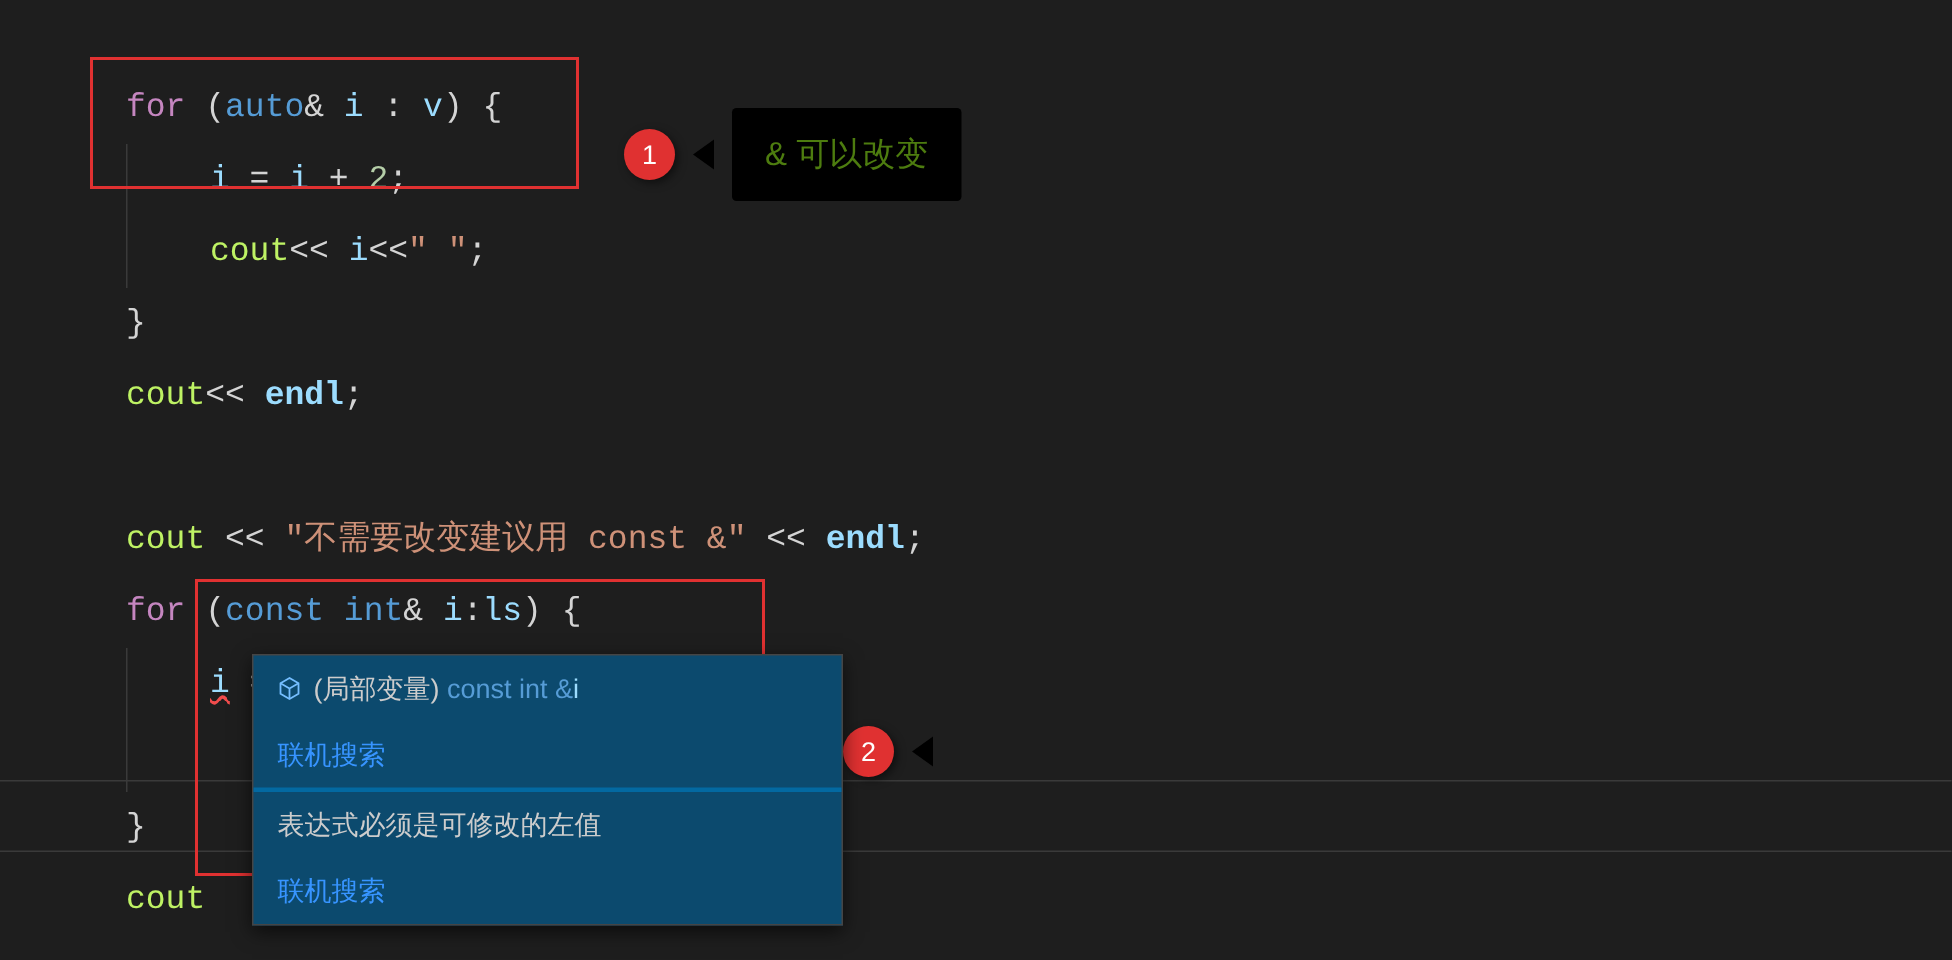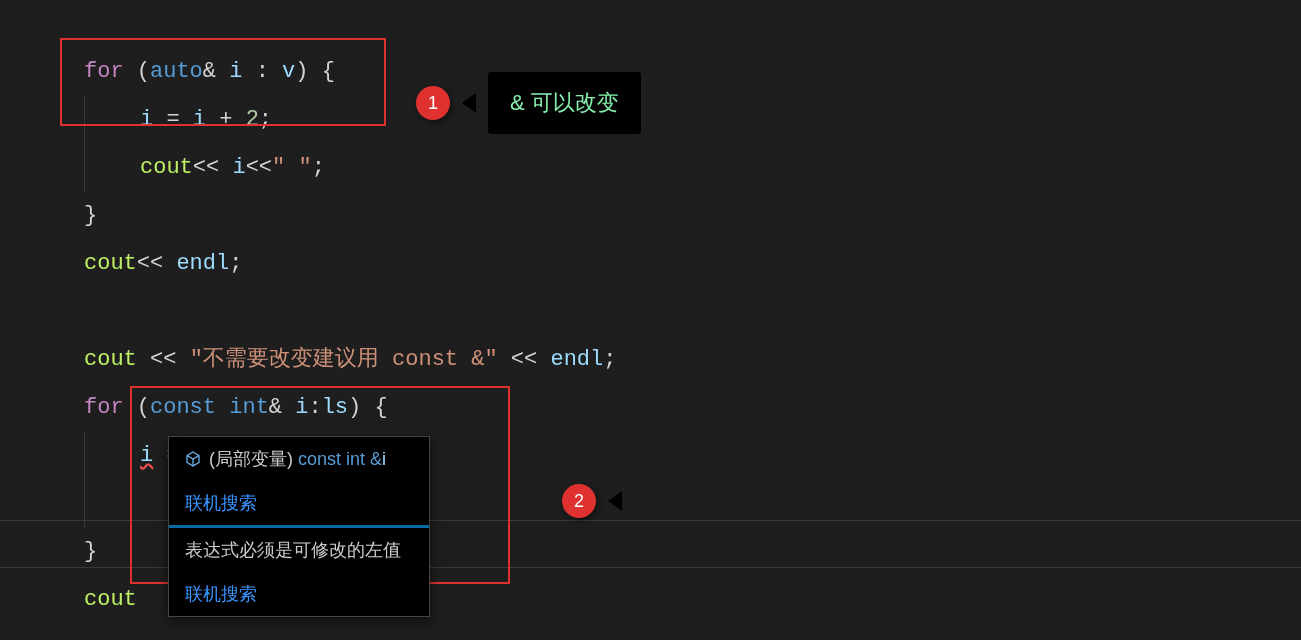--- a/index.html
+++ b/index.html
@@ -27,21 +27,21 @@
       height: 48px;
       vertical-align: top;
     }
     .line { white-space: pre; position: relative; }
     .tk-kw { color: #c586c0; }
     .tk-type { color: #569cd6; }
     .tk-var { color: #9cdcfe; }
     .tk-op { color: #d4d4d4; }
     .tk-num { color: #b5cea8; }
     .tk-str { color: #ce9178; }
-    .tk-field { color: #9cdcfe; }
+    .tk-field { color: #9cdcfe; font-weight: bold; }
     .tk-id { color: #bef264; }
 
     .cursor-line {
       position: absolute;
       left: 0;
       width: 100%;
       height: 48px;
       border-top: 1px solid #3a3a3a;
       border-bottom: 1px solid #3a3a3a;
       z-index: 0;
@@ -74,46 +74,46 @@
     }
     .callout .arrow {
       width: 0; height: 0;
       border-top: 10px solid transparent;
       border-bottom: 10px solid transparent;
       border-right: 14px solid #000;
       flex-shrink: 0;
     }
     .callout .label {
       background: #000;
-      color: #86efac;
+      color: #4d7c0f;
       padding: 16px 22px;
       font-family: 'Microsoft YaHei', Arial, sans-serif;
       font-size: 22px;
       border-radius: 3px;
     }
 
     
     .highlight-box {
       position: absolute;
       border: 2px solid #e03131;
       z-index: 4;
       pointer-events: none;
     }
 
     
     .hover-tooltip {
       position: absolute;
-      background: #000000;
+      background: #0c4a6e;
       border: 1px solid #454545;
       box-shadow: 0 4px 12px rgba(0,0,0,0.6);
       font-family: 'Microsoft YaHei', Consolas, sans-serif;
       font-size: 18px;
       color: #cccccc;
       z-index: 10;
-      width: 262px;
+      width: 394px;
     }
     .hover-tooltip .tip-row {
       padding: 10px 16px;
       display: flex;
       align-items: center;
       gap: 8px;
     }
     .hover-tooltip .tip-sep {
       border-top: 3px solid #0369a1;
     }

